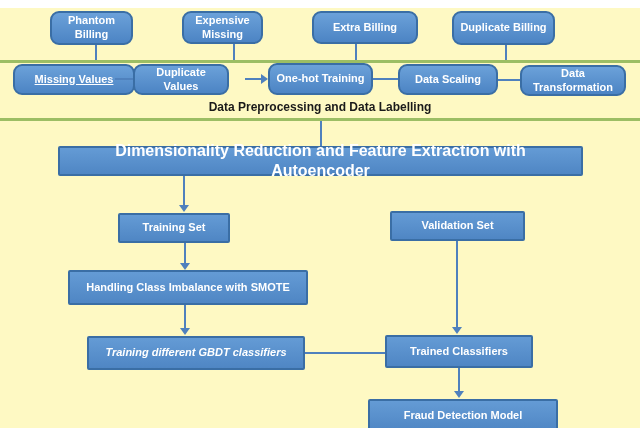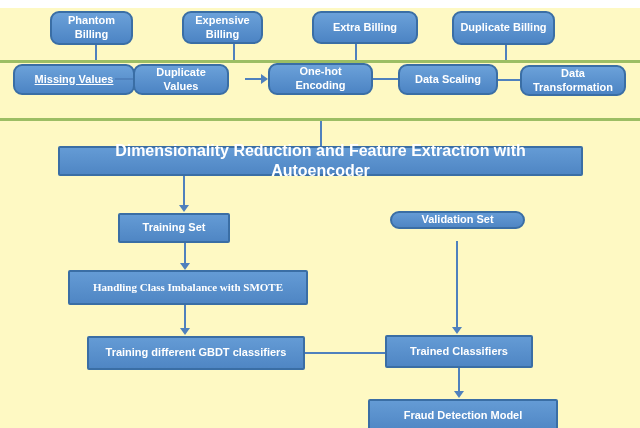--- a/index.html
+++ b/index.html
@@ -37,23 +37,23 @@
   #n-dupbill{left:452px;top:3px;width:103px;height:34px;}
   
   #n-missing{left:13px;top:56px;width:122px;height:31px;text-decoration:underline;}
   #n-dupval{left:133px;top:56px;width:96px;height:31px;}
   #n-onehot{left:268px;top:55px;width:105px;height:32px;}
   #n-scaling{left:398px;top:56px;width:100px;height:31px;}
   #n-transform{left:520px;top:57px;width:106px;height:31px;}
   
   #n-autoenc{left:58px;top:138px;width:525px;height:30px;font-size:16px;}
   #n-training{left:118px;top:205px;width:112px;height:30px;}
-  #n-validation{left:390px;top:203px;width:135px;height:18px;border-radius:9px;}
-  #n-smote{left:68px;top:262px;width:240px;height:35px;font-family:Liberation Serif, serif;}
-  #n-gbdt{left:87px;top:328px;width:218px;height:34px;}
+  #n-validation{left:390px;top:203px;width:135px;height:30px;}
+  #n-smote{left:68px;top:262px;width:240px;height:35px;}
+  #n-gbdt{left:87px;top:328px;width:218px;height:34px;font-style:italic;}
   #n-trained{left:385px;top:327px;width:148px;height:33px;}
   #n-fraud{left:368px;top:391px;width:190px;height:34px;}
   
   #c-v-phantom{left:95px;top:37px;width:2px;height:16px;}
   #c-v-expensive{left:233px;top:36px;width:2px;height:17px;}
   #c-v-extra{left:355px;top:36px;width:2px;height:17px;}
   #c-v-dupbill{left:505px;top:37px;width:2px;height:16px;}
   #d-top{top:52px;}
   #d-bottom{top:110px;}
   #c-h-missing{left:115px;top:70px;width:18px;height:2px;}
@@ -73,44 +73,45 @@
   #ah-trained{left:452px;top:319px;}
   #c-v-trained{left:458px;top:360px;width:2px;height:24px;}
   #ah-fraud{left:454px;top:383px;}
 </style>
 </head>
 <body>
 
 <div id="stage">
 
   <div class="node rounded" id="n-phantom">Phantom Billing</div>
-  <div class="node rounded" id="n-expensive">Expensive Billing</div>
+  <div class="node rounded" id="n-expensive">Expensive Missing</div>
   <div class="node rounded" id="n-extra">Extra Billing</div>
   <div class="node rounded" id="n-dupbill">Duplicate Billing</div>
 
   <div class="line" id="c-v-phantom"></div>
   <div class="line" id="c-v-expensive"></div>
   <div class="line" id="c-v-extra"></div>
   <div class="line" id="c-v-dupbill"></div>
 
   <div class="divider" id="d-top"></div>
   <div class="divider" id="d-bottom"></div>
 
   <div class="node rounded" id="n-missing">Missing Values</div>
   <div class="node rounded" id="n-dupval">Duplicate Values</div>
-  <div class="node rounded" id="n-onehot">One-hot Encoding</div>
+  <div class="node rounded" id="n-onehot">One-hot Training</div>
   <div class="node rounded" id="n-transform">Data Transformation</div>
   <div class="node rounded" id="n-scaling">Data Scaling</div>
 
   <div class="line" id="c-h-missing"></div>
   <div class="line" id="c-h-dupval"></div>
   <div class="arrow-right" id="ah-onehot"></div>
   <div class="line" id="c-h-onehot"></div>
   <div class="line" id="c-h-scaling"></div>
 
+  <div class="section-label">Data Preprocessing and Data Labelling</div>
 
   <div class="line" id="c-v-band"></div>
 
   <div class="node rect" id="n-autoenc">Dimensionality Reduction and Feature Extraction with Autoencoder</div>
 
   <div class="line" id="c-v-autoenc"></div>
   <div class="arrow-down" id="ah-training"></div>
 
   <div class="node rect" id="n-training">Training Set</div>
   <div class="node rect" id="n-validation">Validation Set</div>

